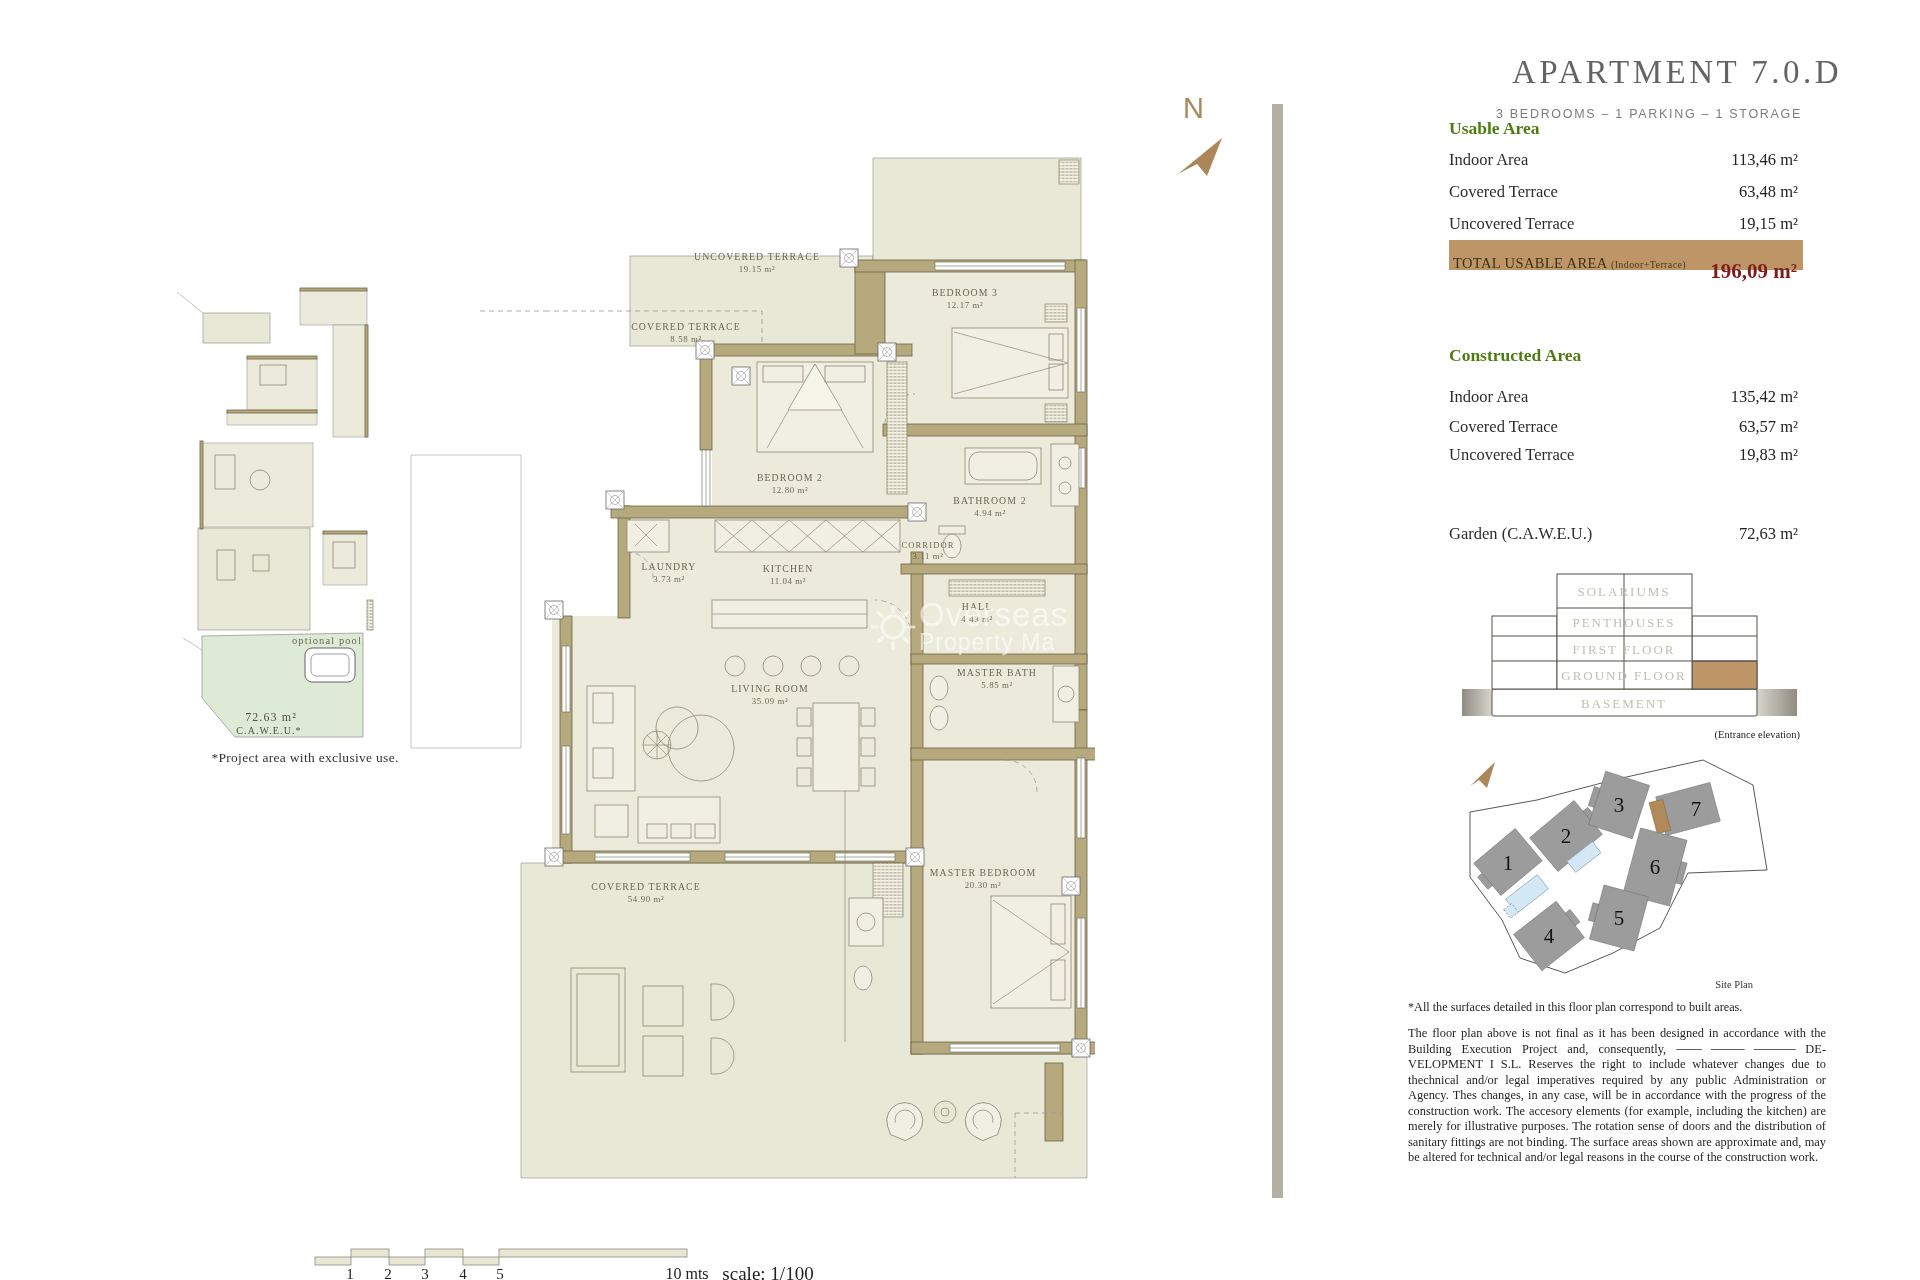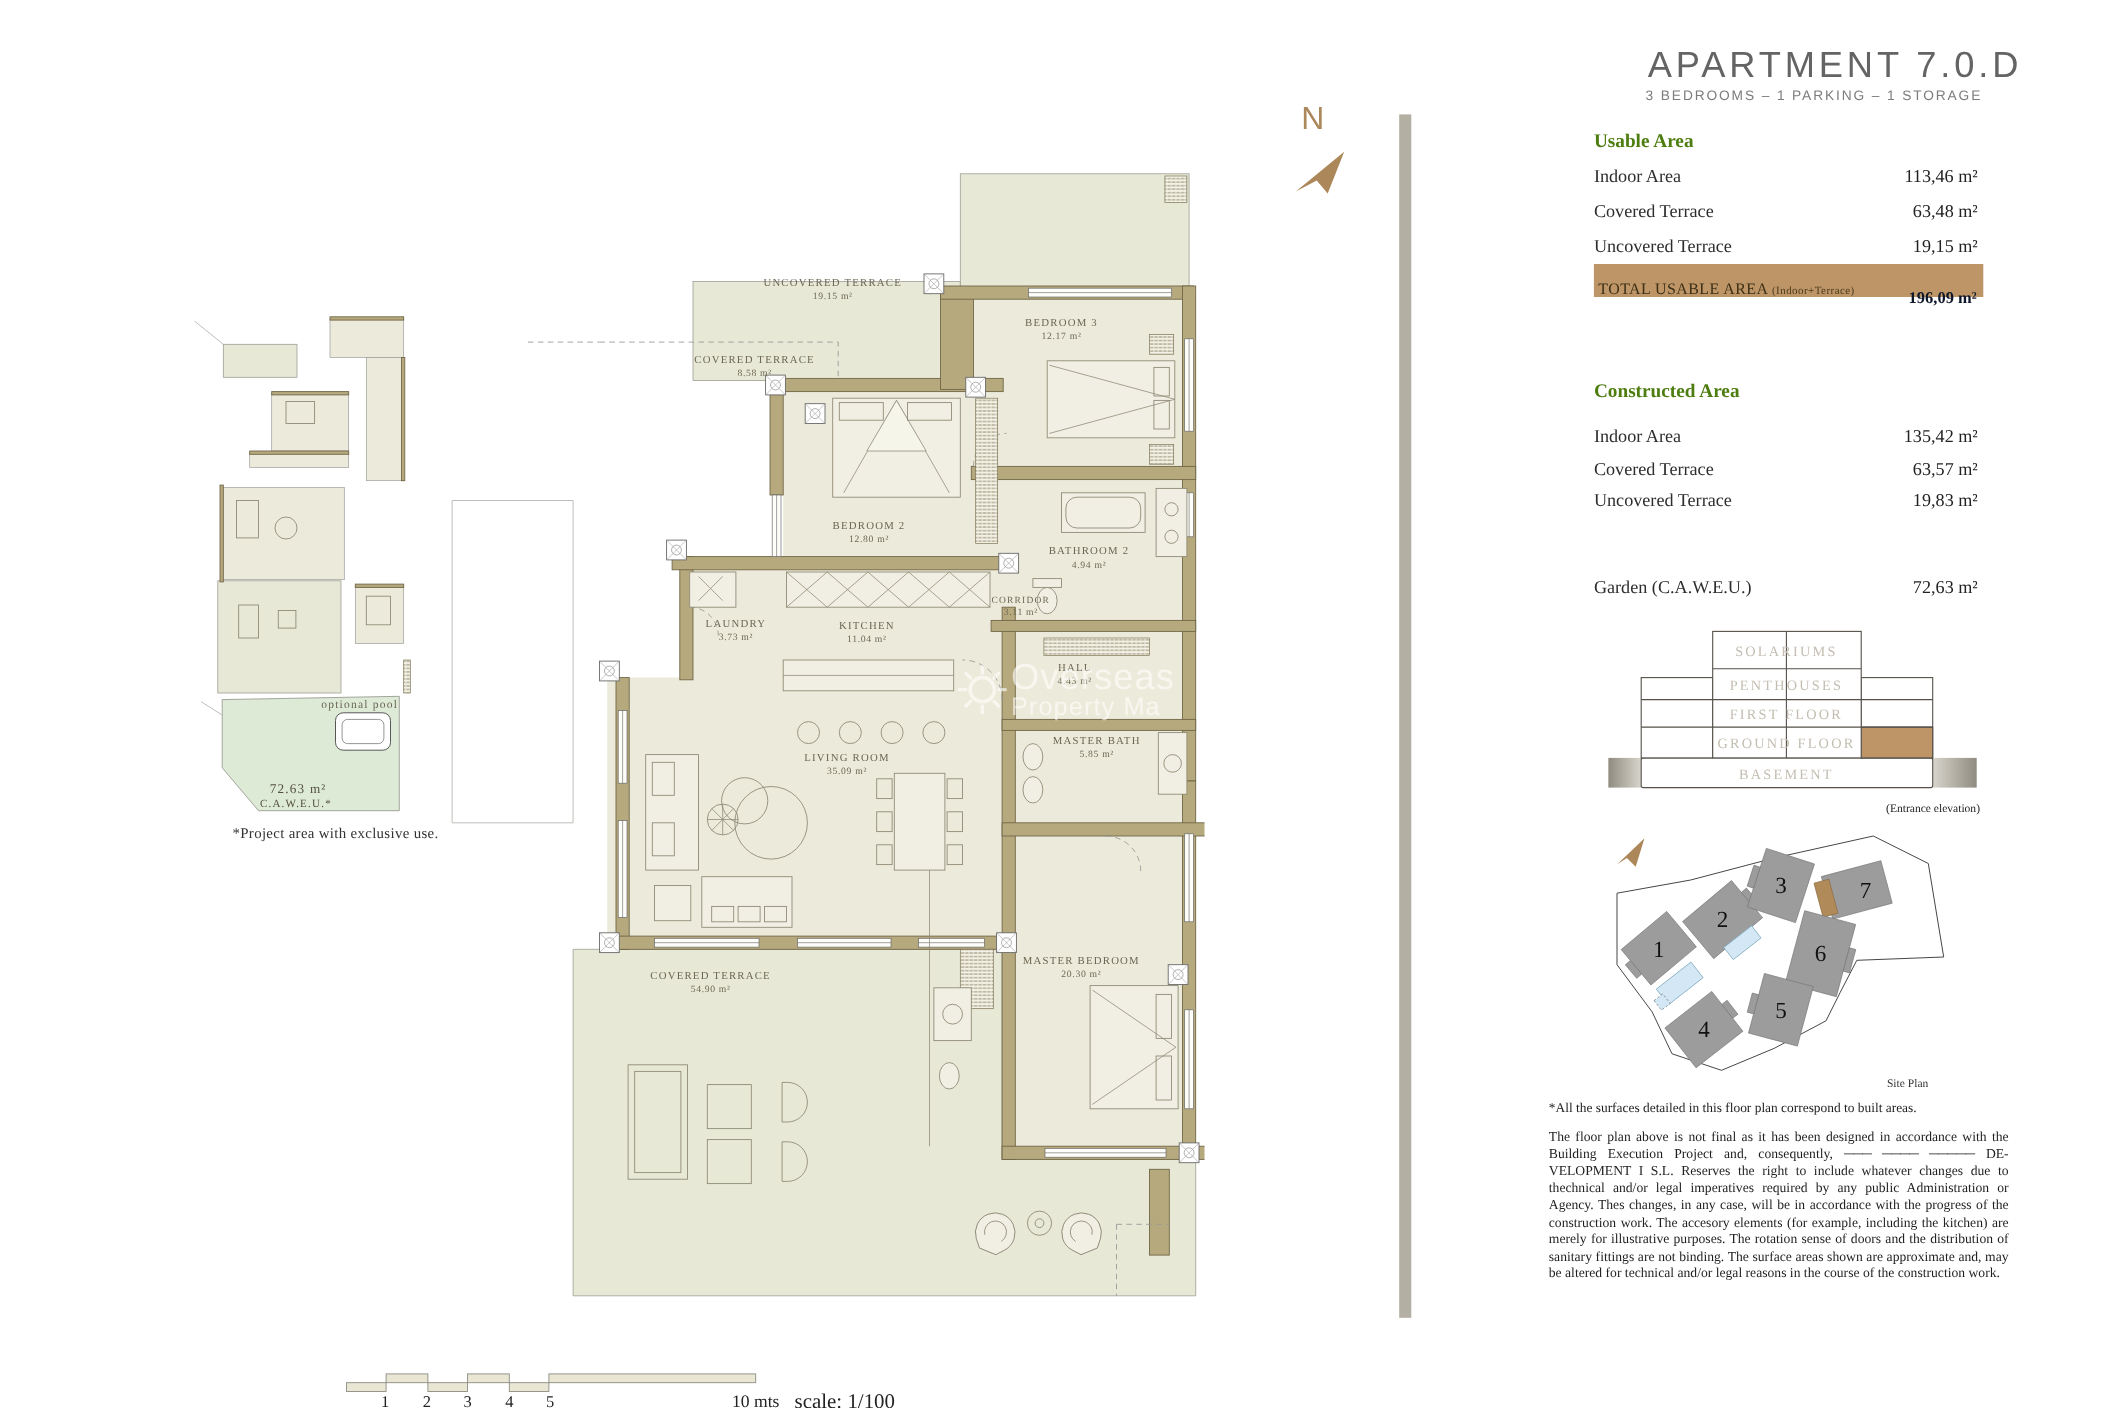--- a/index.html
+++ b/index.html
@@ -2,34 +2,34 @@
 <html><head>
 <meta charset="utf-8">
 <style>
   html,body{margin:0;padding:0;background:#fff;}
   #page{position:relative;width:1920px;height:1280px;background:#ffffff;overflow:hidden;
         font-family:"Liberation Serif",serif;color:#2f2f2f;}
   .abs{position:absolute;}
 
   
   #title-block{left:1496px;top:38px;width:330px;}
-  #title-block h1{margin:2px;font-family:Liberation Sans, sans-serif;font-weight:400;
+  #title-block h1{margin:16px;font-family:Liberation Serif, serif;font-weight:400;
       font-size:33px;letter-spacing:3.5px;color:#646464;white-space:nowrap;}
   #title-block .sub{margin-top:2px;font-family:"Liberation Sans",sans-serif;
       font-size:12.5px;letter-spacing:1.7px;color:#7d7d7d;white-space:nowrap;}
 
   .sec-head{left:1449px;width:354px;font-size:17.5px;font-weight:bold;color:#4d7c0f;}
   .arow{left:1449px;width:349px;display:flex;justify-content:space-between;
         font-size:16.5px;color:#2d2d2d;}
   .arow .val{color:#222;}
   .band{left:1449px;width:354px;height:30px;background:#bd9566;display:flex;
         align-items:center;justify-content:space-between;padding:16px 6px 0 4px;box-sizing:border-box;}
   .band .blabel{font-size:14.5px;color:#3c2f16;letter-spacing:.4px;white-space:nowrap;}
   .band .bnote{font-size:10px;color:#463push820;color:#4a3a1d;}
-  .band .bval{font-size:15px;font-weight:bold;color:#0f172a;margin-top:16px;}
+  .band .bval{font-size:21px;font-weight:bold;color:#7f1d1d;margin-top:16px;}
 
   #note-line{left:1408px;top:1000px;width:418px;font-size:12.2px;color:#1f1f1f;}
   #disclaimer{left:1408px;top:1026px;width:418px;font-size:12.4px;line-height:15.5px;
       text-align:justify;color:#1f1f1f;}
   #disclaimer .redact{filter:blur(.7px);color:#4a4a4a;letter-spacing:-.5px;}
 
   
   #divider{left:1272px;top:104px;width:11px;height:1094px;background:#b3afa2;}
   #compass-n{left:1183px;top:92px;font-family:"Liberation Sans",sans-serif;
       font-size:29px;color:#ab875a;font-weight:400;}

